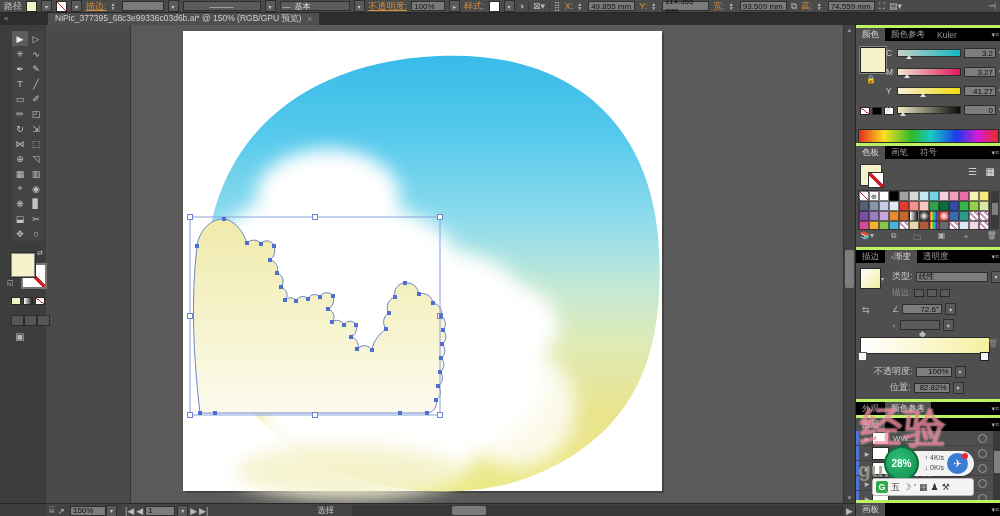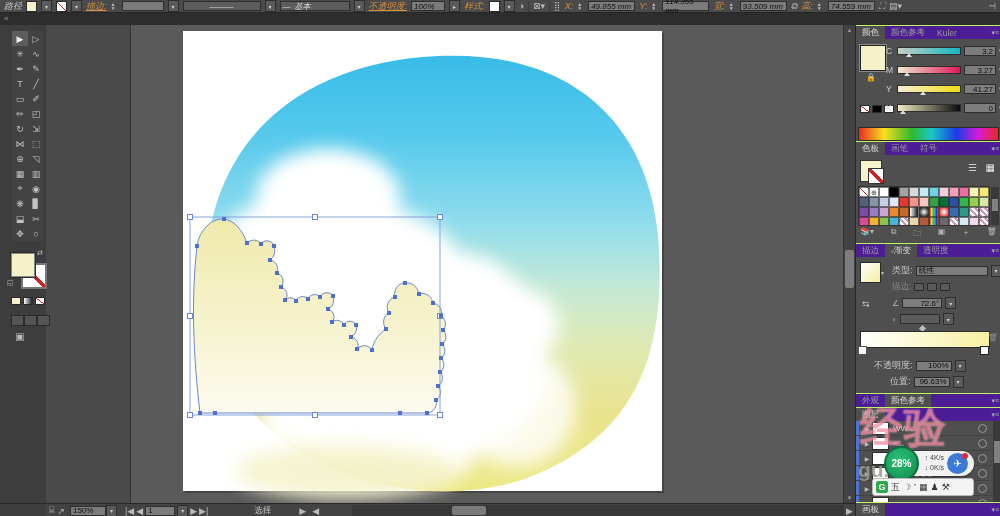--- a/index.html
+++ b/index.html
@@ -3,21 +3,21 @@
 <meta charset="utf-8">
 <style>
   html,body{margin:0;padding:0;background:#2a2a2a;}
   body{width:1000px;height:516px;position:relative;overflow:hidden;
        font-family:"Liberation Sans","DejaVu Sans",sans-serif;color:#c9c9c9;
        -webkit-font-smoothing:antialiased;}
   .abs{position:absolute;}
   
   #controlbar{left:0;top:0;width:1000px;height:13px;background:#4a4a4a;
     border-bottom:1px solid #262626;display:flex;align-items:center;gap:4px;
-    font-size:9px;padding-left:4px;box-sizing:border-box;z-index:5;font-style:italic;}
+    font-size:9px;padding-left:4px;box-sizing:border-box;z-index:5;}
   .olabel{color:#d78e3c;font-size:9px;white-space:nowrap;}
   .glabel{color:#c9c9c9;font-size:9px;white-space:nowrap;}
   .fld{background:#7b7b7b;color:#101010;border:1px solid #2e2e2e;height:10px;
     font-size:8px;display:flex;align-items:center;padding:0 2px;box-sizing:border-box;}
   .combo-arrow{width:9px;height:10px;background:#5a5a5a;border:1px solid #2e2e2e;
     color:#ccc;font-size:6px;display:flex;align-items:center;justify-content:center;}
   .mini-swatch{width:11px;height:11px;border:1px solid #2a2a2a;box-sizing:border-box;}
   .slash{background:linear-gradient(to top right,#fff 45%,#c22 45%,#c22 55%,#fff 55%);}
   .stepper{width:7px;height:10px;display:flex;flex-direction:column;justify-content:center;
     font-size:5px;line-height:4px;color:#bbb;}
@@ -47,22 +47,22 @@
   #pasteboard{position:absolute;left:84px;top:0;width:725px;height:478px;background:#5a5a5a;
     border-left:1px solid #353535;}
   #vscroll{position:absolute;left:797px;top:0;width:11px;height:478px;background:#424242;
     border-left:1px solid #333;}
   .scr-arrow{position:absolute;left:0;width:11px;height:10px;color:#9a9a9a;font-size:6px;
     text-align:center;line-height:10px;}
   #vthumb{position:absolute;left:1px;top:225px;width:9px;height:38px;background:#7d7d7d;border-radius:2px;}
   
   #dock{left:855px;top:25px;width:145px;height:491px;background:#404040;
     border-left:1px solid #262626;font-size:8.5px;z-index:6;}
-  .ptabs{height:13px;background:#4c1d95;display:flex;align-items:stretch;
-    border-top:1px solid #bef264;position:relative;}
+  .ptabs{height:13px;background:#000000;display:flex;align-items:stretch;
+    border-top:3px solid #bef264;position:relative;}
   .ptab{padding:0 6px;display:flex;align-items:center;color:#9b9b9b;font-size:8.5px;white-space:nowrap;}
   .ptab.on{background:#4f4f4f;color:#d8d8d8;}
   .pmenu{position:absolute;right:2px;top:3px;color:#aaa;font-size:7px;}
   .pbody{background:#4f4f4f;position:relative;}
   .vfld{background:#7d7d7d;color:#0d0d0d;border:1px solid #2c2c2c;height:10px;
     font-size:8px;display:flex;align-items:center;justify-content:flex-end;
     padding:0 2px;box-sizing:border-box;}
   
   .chrow{position:absolute;left:30px;display:flex;align-items:center;gap:3px;height:12px;}
   .chlab{width:8px;color:#cfcfcf;font-size:8.5px;}
@@ -173,20 +173,24 @@
       <span>▼</span>
     </span>
   <span class="fld" style="width:47px">74.559 mm</span>
   <span class="cicon">⛶</span>
   <span class="cicon">▤▾</span>
   <span class="cicon" style="margin-left:auto;margin-right:4px">⊣</span>
 </div>
 
 <div id="tabbar" class="abs">
   <span class="abs" style="left:4px;top:1px;font-size:8px;color:#999">«</span>
+  <div id="doctab">
+    <span>NiPic_377395_68c3e99336c03d6b.ai* @ 150% (RGB/GPU 预览)</span>
+    <span style="color:#999">×</span>
+  </div>
 </div>
 
 <div id="tools" class="abs">
   <div id="toolgrid">
       <div class="tool active">▶</div>
       <div class="tool">▷</div>
       <div class="tool">✳</div>
       <div class="tool">∿</div>
       <div class="tool">✒</div>
       <div class="tool">✎</div>
@@ -499,21 +503,21 @@
     <span class="gstop" style="left:2px"></span>
     <span class="gstop" style="left:124px;border-color:#222"></span>
     <span class="abs" style="right:3px;top:76px;color:#8a8a8a;font-size:8px">🗑</span>
     <div class="grow" style="left:18px;top:102px">
       <span class="glabel">不透明度:</span>
       <span class="vfld" style="width:36px">100%</span>
       <span class="combo-arrow">▾</span>
     </div>
     <div class="grow" style="left:34px;top:118px">
       <span class="glabel">位置:</span>
-      <span class="vfld" style="width:36px">96.63%</span>
+      <span class="vfld" style="width:36px">82.82%</span>
       <span class="combo-arrow">▾</span>
     </div>
   </div>
 
   <div class="ptabs">
     <span class="ptab">外观</span>
     <span class="ptab on">颜色参考</span>
     <span class="pmenu">▾≡</span>
   </div>
 
@@ -591,21 +595,21 @@
   <span class="cicon" style="margin:0 3px">⌸</span>
   <span class="cicon" style="margin-right:5px">↗</span>
   <span class="fld" style="width:36px">150%</span>
   <span class="combo-arrow">▾</span>
   <span class="cicon" style="margin:0 2px 0 8px">|◀</span>
   <span class="cicon">◀</span>
   <span class="fld" style="width:30px;margin:0 2px">1</span>
   <span class="combo-arrow">▾</span>
   <span class="cicon" style="margin:0 2px">▶</span>
   <span class="cicon">▶|</span>
-  <span style="margin-left:46px;color:#c5c5c5">选择</span>
+  <span style="margin-left:109px;color:#c5c5c5">选择</span>
   <span class="cicon" style="margin-left:28px">▶</span>
   <span class="cicon" style="margin-left:6px">◀</span>
   <div id="hscroll">
     <div id="hthumb"></div>
   </div>
   <span class="cicon" style="position:absolute;left:846px">▶</span>
 </div>
 
 <div id="watermark" class="abs">经验</div>
 <div id="watermark-sub" class="abs">gu.com</div>

